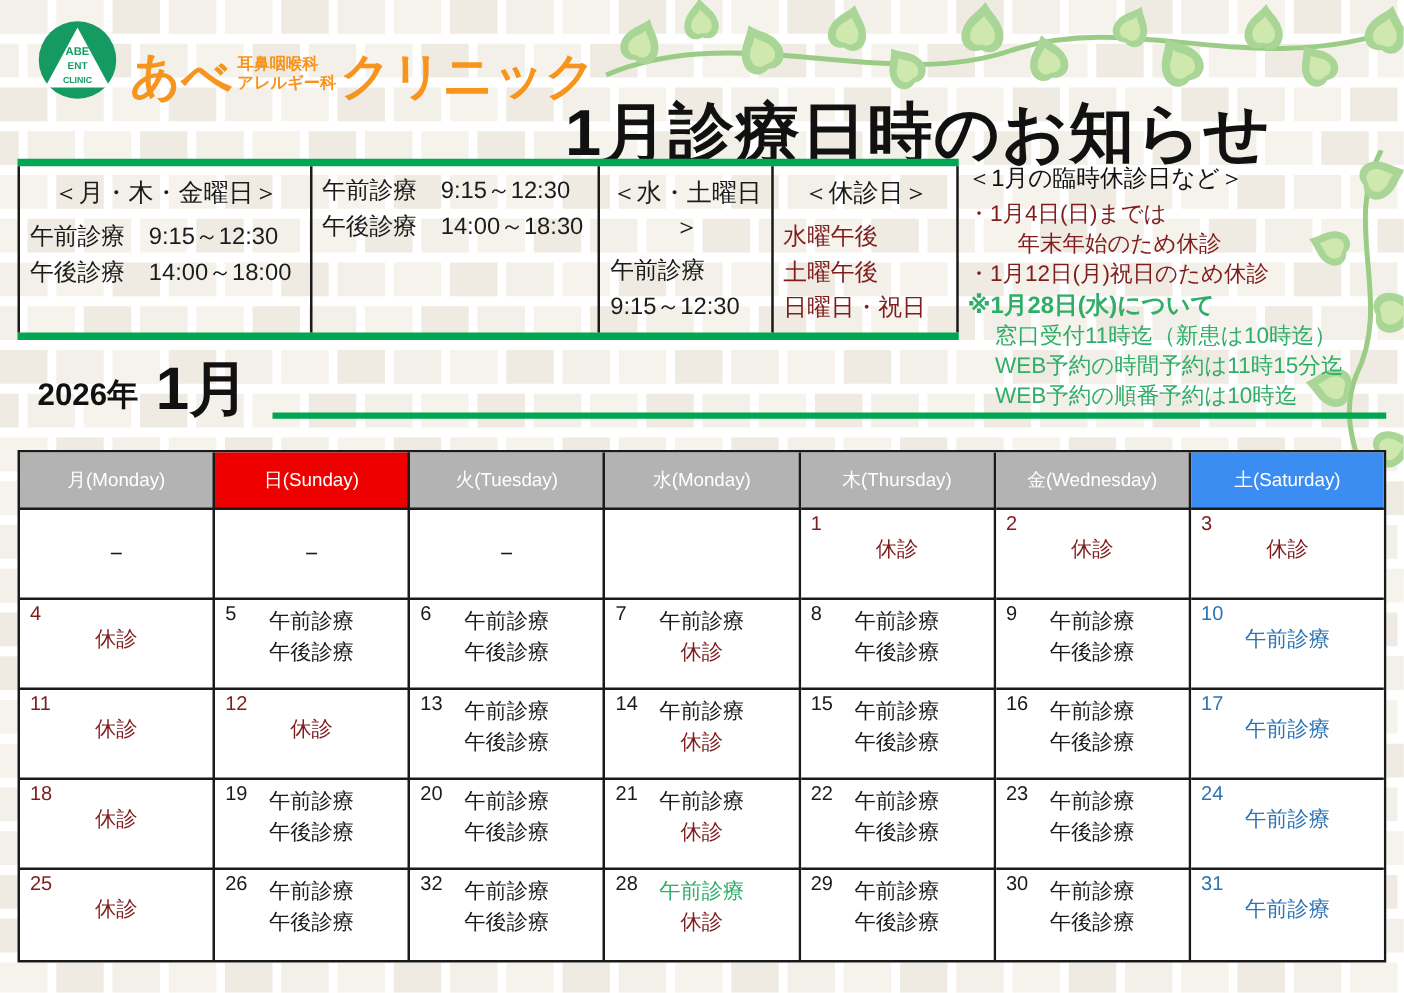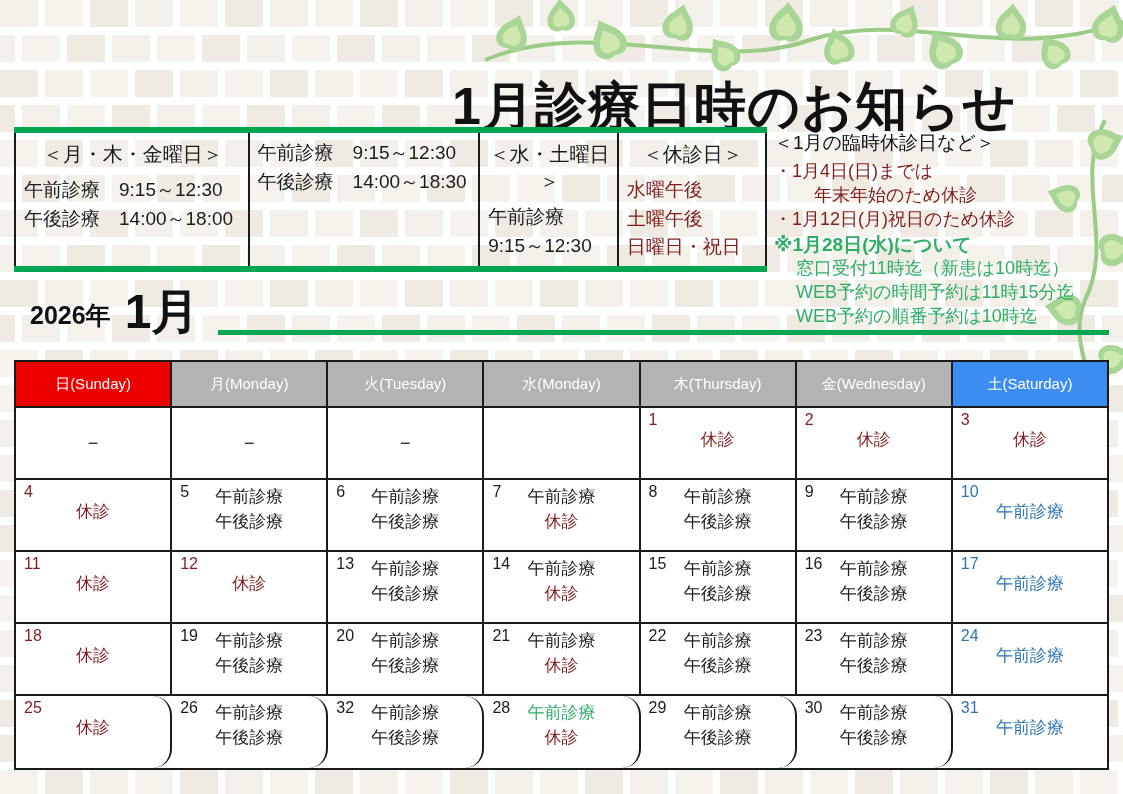--- a/index.html
+++ b/index.html
@@ -45,21 +45,21 @@
   .month-underline { position:absolute; left:218px; top:330px; width:891px; height:5px; background:#00a651; }
 
   
   .calendar { position:absolute; left:14px; top:360px; width:1095px; border:2px solid #1a1a1a; background:#fff; }
   .cal-head-row { display:flex; }
   .cal-head { flex:1; height:46px; display:flex; align-items:center; justify-content:center;
               color:#fff; font-size:15px; border-right:2px solid #1a1a1a; border-bottom:2px solid #1a1a1a; }
   .cal-head:last-child { border-right:none; }
   .cal-row { display:flex; }
   .cal-cell { flex:1; height:72px; position:relative; border-right:2px solid #1a1a1a; border-bottom:2px solid #1a1a1a; background:#fff; }
-  .cal-row:last-child .cal-cell { border-bottom:none;border-radius:19px; }
+  .cal-row:last-child .cal-cell { border-bottom:none; }
   .cal-cell:last-child { border-right:none; }
   .day-num { position:absolute; top:3px; left:8px; font-size:16px; }
   .cell-lines { text-align:center; padding-top:5px; font-size:17px; line-height:1.45; }
   .cell-lines.single { padding-top:20px; }
   .cell-lines.dash { padding-top:22px; font-size:18px; }
 
   .c-black { color:#1b1b1b; } .c-red { color:#7f1d1d; } .c-blue { color:#2e74b5; } .c-green { color:#2fae68; }
 </style>
 </head>
 <body>
@@ -681,20 +681,37 @@
     <use href="#leafg" transform="translate(48,28) rotate(250)"></use>
     <use href="#leafg" transform="translate(34,82) rotate(110) scale(0.9)"></use>
     <use href="#leafg" transform="translate(58,132) rotate(260) scale(1.05)"></use>
     <use href="#leafg" transform="translate(36,192) rotate(100)"></use>
     <use href="#leafg" transform="translate(58,242) rotate(255) scale(0.95)"></use>
     <use href="#leafg" transform="translate(44,292) rotate(180) scale(1.1)"></use>
   </svg>
 
   <div class="content">
 
+    <div class="logo-row">
+      <svg class="logo-badge" viewBox="0 0 64 64">
+        <circle cx="32" cy="32" r="31" fill="#159a62"></circle>
+        <polygon points="32,6 58,54 6,54" fill="#ffffff"></polygon>
+        <text x="32" y="28" text-anchor="middle" font-size="9" font-weight="bold" fill="#159a62">ABE</text>
+        <text x="32" y="39" text-anchor="middle" font-size="8" font-weight="bold" fill="#159a62">ENT</text>
+        <text x="32" y="50" text-anchor="middle" font-size="7" font-weight="bold" fill="#159a62">CLINIC</text>
+      </svg>
+      <div class="clinic-name">
+        <span class="name-kana">あべ</span>
+        <span class="dept-stack">
+          <div>耳鼻咽喉科</div>
+          <div>アレルギー科</div>
+        </span>
+        <span class="name-suffix">クリニック</span>
+      </div>
+    </div>
 
     <div class="page-title">1月診療日時のお知らせ</div>
 
     <div class="hours-wrap">
       <div class="green-bar"></div>
       <div class="hours-cols">
           <div class="hours-col" style="width: 238px;">
             <div class="hours-header">＜月・木・金曜日＞</div>
             <div class="hours-line c-black">午前診療　9:15～12:30</div>
             <div class="hours-line c-black">午後診療　14:00～18:00</div>
@@ -732,22 +749,22 @@
     </div>
 
     <div class="month-row">
       <span class="month-year">2026年</span>
       <span class="month-label">1月</span>
     </div>
     <div class="month-underline"></div>
 
     <div class="calendar">
       <div class="cal-head-row">
+          <div class="cal-head" style="background: rgb(179, 179, 179);">月(Monday)</div>
           <div class="cal-head" style="background: rgb(238, 0, 0);">日(Sunday)</div>
-          <div class="cal-head" style="background: rgb(179, 179, 179);">月(Monday)</div>
           <div class="cal-head" style="background: rgb(179, 179, 179);">火(Tuesday)</div>
           <div class="cal-head" style="background: rgb(179, 179, 179);">水(Monday)</div>
           <div class="cal-head" style="background: rgb(179, 179, 179);">木(Thursday)</div>
           <div class="cal-head" style="background: rgb(179, 179, 179);">金(Wednesday)</div>
           <div class="cal-head" style="background: rgb(59, 141, 242);">土(Saturday)</div>
         </div>
       <div>
           <div class="cal-row">
             <div class="cal-cell">
               <div class="cell-lines dash">

